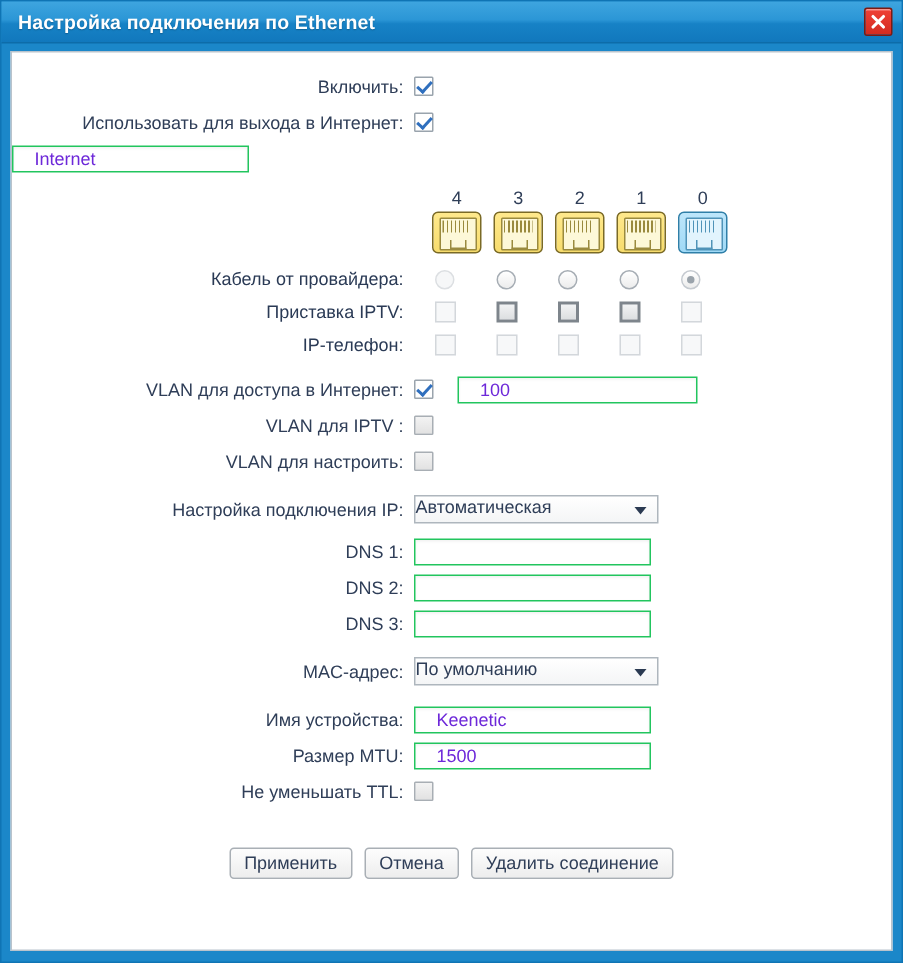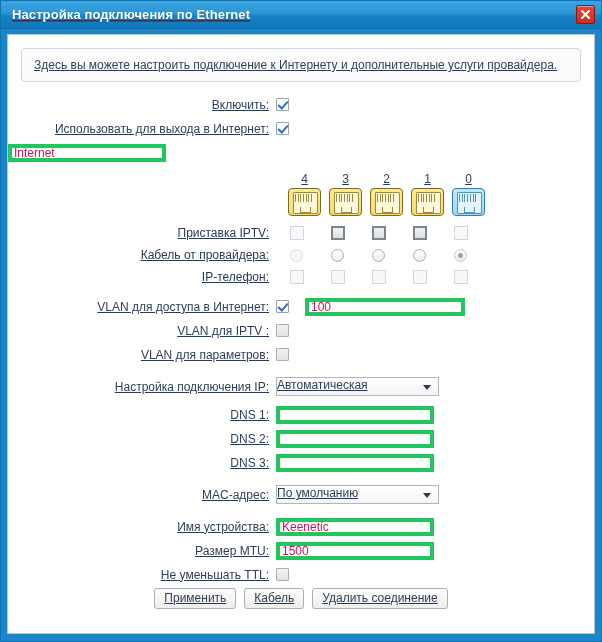--- a/index.html
+++ b/index.html
@@ -19,21 +19,20 @@
   
   .window {
     position: relative;
     width: 602px;
     height: 642px;
     box-sizing: border-box;
     background: #1b87c9;
     border: 1px solid #0f74b4;
     display: flex;
     flex-direction: column;
-    text-decoration: underline;
   }
   .titlebar {
     position: relative;
     height: 27px;
     flex: 0 0 27px;
     background: linear-gradient(to bottom, #3ea5df 0%, #2b96d6 45%, #1782c6 55%, #1178bd 100%);
     border-bottom: 1px solid #0d6ca9;
     display: flex;
     align-items: center;
   }
@@ -134,26 +133,26 @@
   }
   .cb.grey {
     background: linear-gradient(to bottom,#f3f3f3,#e2e2e2);
     border-color: #a8aeb4;
   }
 
   
   .tf {
     height: 18px;
     box-sizing: border-box;
-    border: 4px solid #22c55e;
+    border: 1px solid #22c55e;
     background: #ffffff;
     font-family: "Liberation Sans", sans-serif;
     font-size: 12px;
-    color: #be185d;
-    padding: 0 2px;
+    color: #6d28d9;
+    padding: 0 14px;
     line-height: 16px;
     outline: none;
     box-shadow: inset 0 1px 2px rgba(0,0,0,.06);
   }
   .tf.w158 { width: 158px; }
   .tf.vlan { width: 160px; margin-left: 16px; }
 
   
   .sel {
     width: 163px;
@@ -306,21 +305,21 @@
     border: 2px solid #7e858c;
     background: linear-gradient(to bottom,#f2f3f4,#dcdee0);
     cursor: pointer;
   }
 
   
   .buttons {
     display: flex;
     justify-content: center;
     gap: 8px;
-    margin-top: 3px;
+    margin-top: 27px;
   }
   .btn {
     height: 21px;
     box-sizing: border-box;
     padding: 0 9px;
     background: linear-gradient(to bottom,#fdfdfd 0%,#ededed 100%);
     border: 1px solid #a9afb5;
     border-radius: 3px;
     font-family: "Liberation Sans", sans-serif;
     font-size: 12px;
@@ -341,21 +340,20 @@
     <div class="title-text">Настройка подключения по Ethernet</div>
     <div class="close-btn">
       <svg width="11" height="11" viewBox="0 0 11 11">
         <path d="M2 2 L9 9 M9 2 L2 9" stroke="#ffffff" stroke-width="2.1" stroke-linecap="round"></path>
       </svg>
     </div>
   </div>
 
   <div class="frame-inner">
 
-    <div class="banner">Здесь вы можете настроить подключение к Интернету и дополнительные услуги провайдера.</div>
 
     <div class="form">
 
       <div class="row">
         <div class="label">Включить:</div>
         <div class="ctrl">
           <span class="cb checked"></span>
         </div>
       </div>
 
@@ -413,57 +411,57 @@
             <div class="jack blue">
               <span class="body"></span>
                 <span class="pins"></span>
                 <span class="notch"></span>
             </div>
           </div>
         </div>
       </div>
 
       <div class="matrix-row">
+        <div class="matrix-label">Кабель от провайдера:</div>
+        <div class="matrix-cells">
+          <div class="cell">
+              <span class="radio faint"></span>
+            </div>
+          <div class="cell">
+              <span class="radio"></span>
+            </div>
+          <div class="cell">
+              <span class="radio"></span>
+            </div>
+          <div class="cell">
+              <span class="radio"></span>
+            </div>
+          <div class="cell">
+              <span class="radio sel-dot"></span>
+            </div>
+        </div>
+      </div>
+
+      <div class="matrix-row">
         <div class="matrix-label">Приставка IPTV:</div>
         <div class="matrix-cells">
           <div class="cell">
               <span class="box"></span>
             </div>
           <div class="cell">
               <span class="box enabled"></span>
             </div>
           <div class="cell">
               <span class="box enabled"></span>
             </div>
           <div class="cell">
               <span class="box enabled"></span>
             </div>
           <div class="cell">
               <span class="box"></span>
-            </div>
-        </div>
-      </div>
-
-      <div class="matrix-row">
-        <div class="matrix-label">Кабель от провайдера:</div>
-        <div class="matrix-cells">
-          <div class="cell">
-              <span class="radio faint"></span>
-            </div>
-          <div class="cell">
-              <span class="radio"></span>
-            </div>
-          <div class="cell">
-              <span class="radio"></span>
-            </div>
-          <div class="cell">
-              <span class="radio"></span>
-            </div>
-          <div class="cell">
-              <span class="radio sel-dot"></span>
             </div>
         </div>
       </div>
 
       <div class="matrix-row">
         <div class="matrix-label">IP-телефон:</div>
         <div class="matrix-cells">
           <div class="cell">
               <span class="box"></span>
             </div>
@@ -493,21 +491,21 @@
       </div>
 
       <div class="row">
         <div class="label">VLAN для IPTV :</div>
         <div class="ctrl">
           <span class="cb grey"></span>
         </div>
       </div>
 
       <div class="row">
-        <div class="label">VLAN для параметров:</div>
+        <div class="label">VLAN для настроить:</div>
         <div class="ctrl">
           <span class="cb grey"></span>
         </div>
       </div>
 
       <div class="spacer-8"></div>
 
       <div class="row">
         <div class="label">Настройка подключения IP:</div>
         <div class="ctrl">
@@ -571,19 +569,19 @@
 
       <div class="row">
         <div class="label">Не уменьшать TTL:</div>
         <div class="ctrl">
           <span class="cb grey"></span>
         </div>
       </div>
 
       <div class="buttons">
         <button class="btn">Применить</button>
-        <button class="btn">Кабель</button>
+        <button class="btn">Отмена</button>
         <button class="btn">Удалить соединение</button>
       </div>
 
     </div>
   </div>
 </div>
 
 </body></html>

